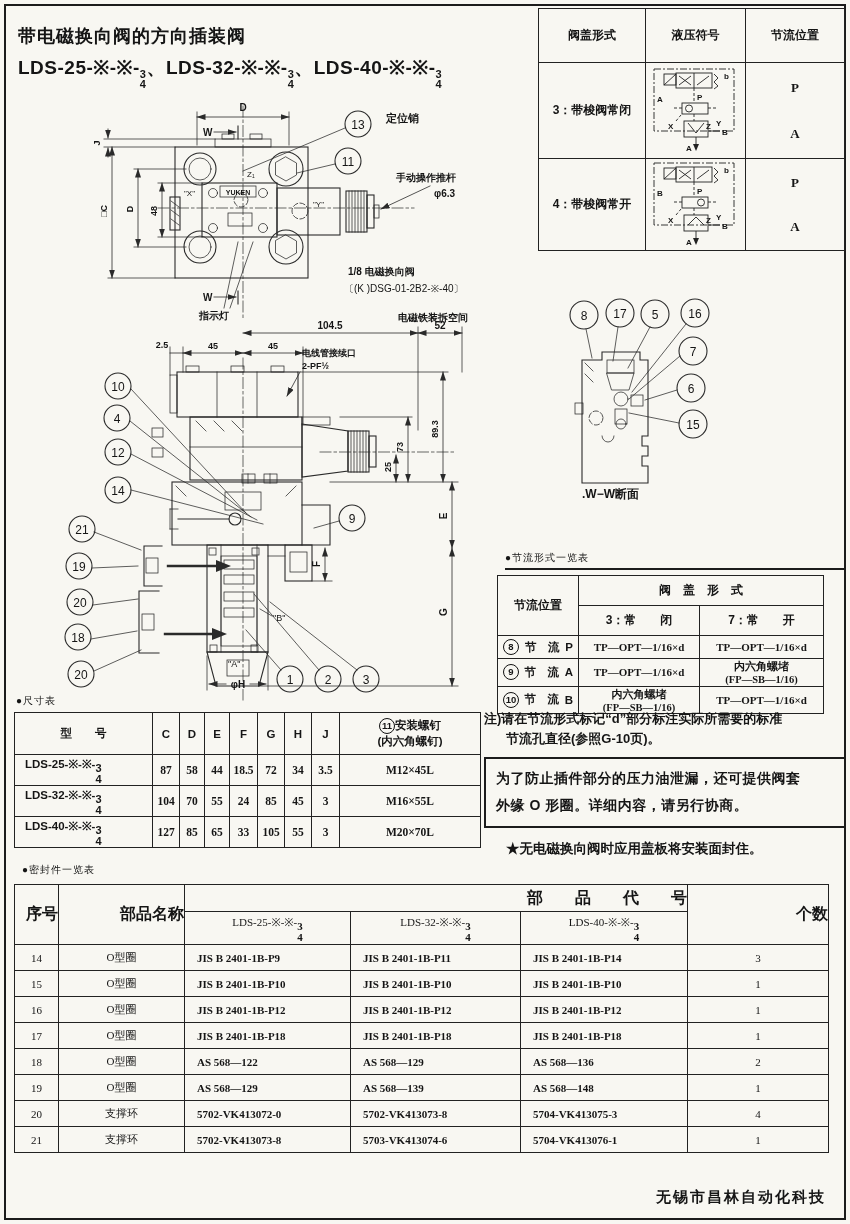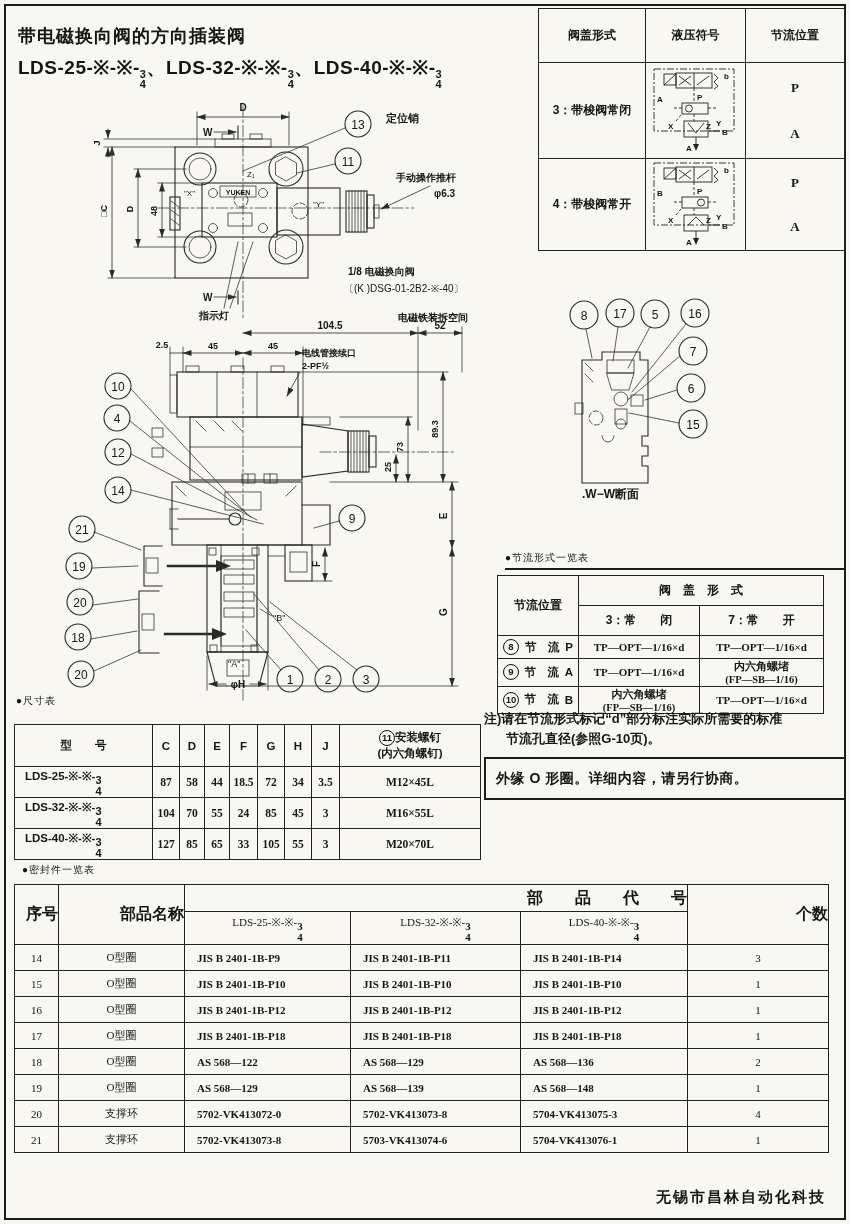--- a/index.html
+++ b/index.html
@@ -26,21 +26,21 @@
   .t-th{width:326px;font-size:11.5px;}
   .t-th td{font-family:"Liberation Serif",serif;font-weight:bold;font-size:11px;}
   .t-th td.cn{font-family:"Liberation Sans",sans-serif;font-size:12px;}
   .t-th .pos{display:flex;align-items:center;justify-content:space-between;padding:0 5px;
              font-family:"Liberation Sans",sans-serif;font-weight:bold;font-size:11.5px;}
   .circ{display:inline-block;width:14px;height:14px;line-height:13px;border:1.2px solid #111;
         border-radius:50%;text-align:center;font-size:9.5px;font-weight:bold;
         font-family:"Liberation Sans",sans-serif;}
   .sub{font-size:10.5px;line-height:1.1;}
   
-  .t-dim{width:466px;font-size:11.5px;margin-top:12px;}
+  .t-dim{width:466px;font-size:11.5px;}
   .t-dim td{font-family:"Liberation Serif",serif;font-weight:bold;}
   .t-dim td.model{text-align:left;padding-left:10px;font-family:"Liberation Sans",sans-serif;}
   .t-dim td.hd{font-family:"Liberation Sans",sans-serif;}
   
   .t-seal{width:814px;font-size:11px;}
   .t-seal td{font-family:"Liberation Serif",serif;}
   .t-seal td.hd{font-family:"Liberation Sans",sans-serif;font-weight:bold;font-size:16px;text-align:right;}
   .t-seal td.code{text-align:left;padding-left:12px;font-weight:bold;}
   .note-line{font-size:13px;font-weight:bold;}
   .boxed{border:2px solid #1c1c1c;font-size:14px;font-weight:bold;line-height:1.95;
@@ -546,22 +546,24 @@
             <div>TP—OPT—1/16×d</div>
           </td>
     </tr>
   </tbody>
     </table>
 
   <div class="abs note-line" style="left:484px;top:710px;">注)请在节流形式标记“d”部分标注实际所需要的标准</div>
   <div class="abs note-line" style="left:506px;top:730px;">节流孔直径(参照G-10页)。</div>
 
   <div class="abs boxed" style="left:484px;top:757px;width:338px;">
+    <div>为了防止插件部分的压力油泄漏，还可提供阀套</div>
     <div>外缘 O 形圈。详细内容，请另行协商。</div>
   </div>
+  <div class="abs note-line" style="left:506px;top:840px;font-size:13.5px;">★无电磁换向阀时应用盖板将安装面封住。</div>
 
   <div class="abs sec-title" style="left:16px;top:694px;">●尺寸表</div>
   <table class="t-dim abs" style="left:14px;top:712px;border-top-width:2.5px;border-bottom-width:2.5px;">
     <colgroup>
         <col style="width:138px">
         <col style="width:27px">
         <col style="width:25px">
         <col style="width:25px">
         <col style="width:28px">
         <col style="width:27px">

